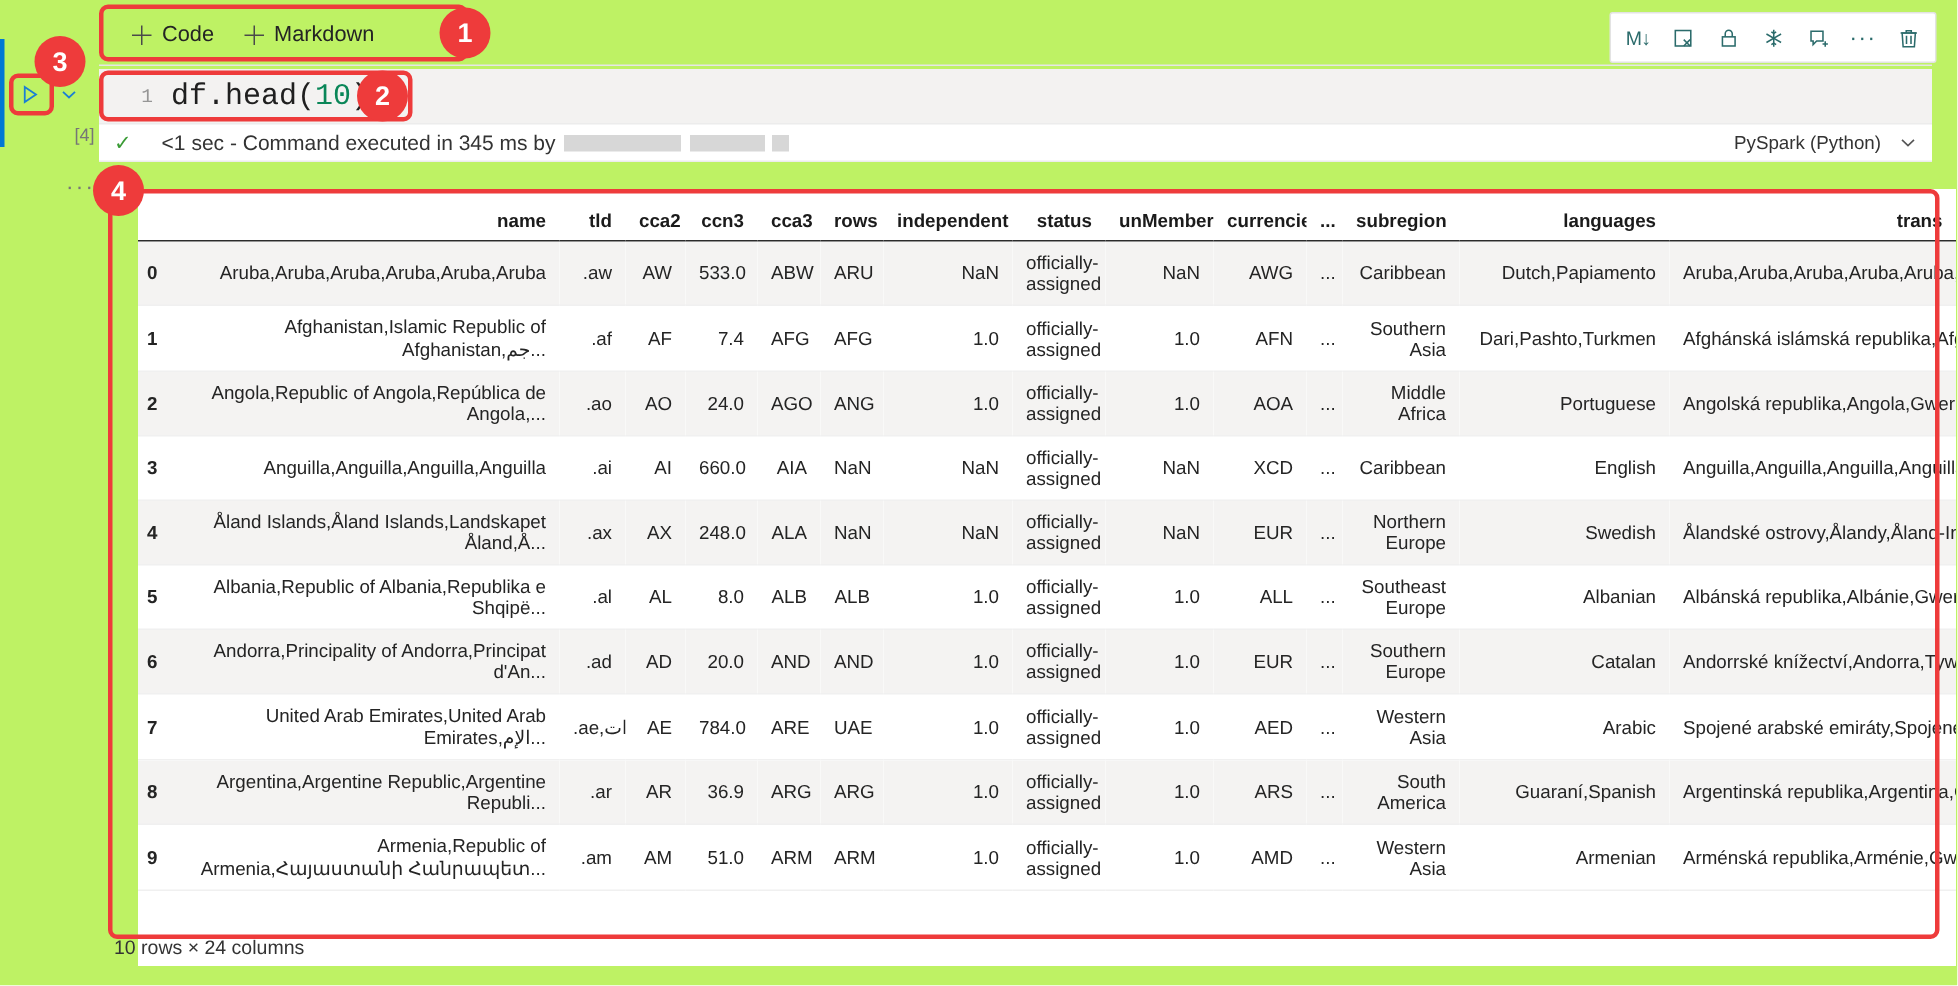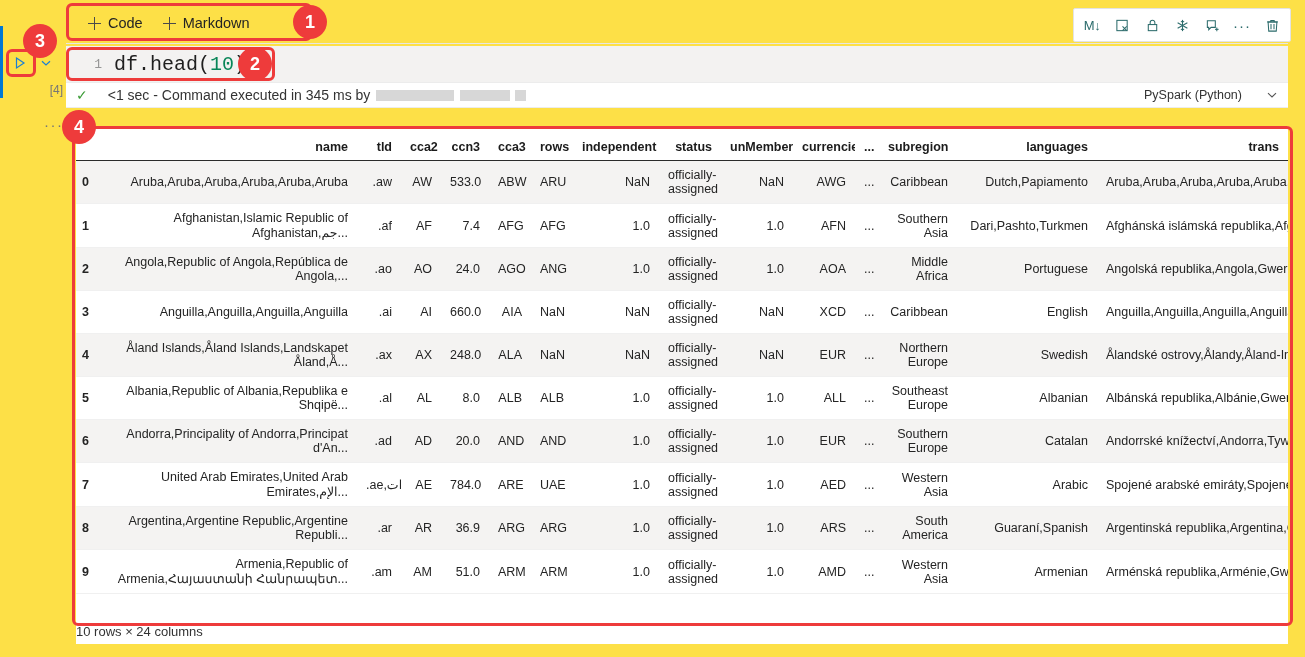--- a/index.html
+++ b/index.html
@@ -2,21 +2,21 @@
 <html><head>
 <meta charset="utf-8">
 <style>
   html, body {
     margin: 0; padding: 0;
     width: 1305px; height: 657px;
     background: #ffffff;
     font-family: "Liberation Sans", sans-serif;
     overflow: hidden;
   }
-  #root { position: relative; width: 1305px; height: 657px; background:#fde047; }
+  #root { position: relative; width: 1305px; height: 657px; background:#bef264; }
 
   
   .sel-bar {
     position:absolute; left:0; top:26px; width:3px; height:72px;
     background:#0078d4;
   }
 
   
   .cell-toolbar {
     position:absolute; left:66px; top:3px; width:1222px; height:41px;
@@ -97,27 +97,27 @@
     display:flex; align-items:center; padding:0 10px;
   }
   .check { color:#3a9b35; font-size:14px; margin-right:8px; line-height:1; }
   .status-text { font-size:14px; color:#333; white-space:nowrap;margin-left:12px; }
   .redact {
     display:inline-block; vertical-align:middle; margin-left:6px;
     width:150px; height:11px;
     background:linear-gradient(90deg,#d7d7d7 0 78px,#fff 78px 84px,#d7d7d7 84px 134px,#fff 134px 139px,#d7d7d7 139px 150px);
   }
   .kernel {
-    margin-left:auto; display:flex; align-items:center; gap:24px;
+    margin-left:auto; display:flex; align-items:center; gap:12px;
     font-size:12.5px; color:#333; cursor:pointer;
   }
 
   
   .out-wrap {
-    position:absolute; left:76px; top:126px; width:1212px; height:518px;
+    position:absolute; left:92px; top:126px; width:1212px; height:518px;
     overflow:hidden; background:#fff;
   }
   table.df {
     border-collapse:collapse; width:1212px; table-layout:fixed;
     font-size:12.5px; color:#242424;
   }
   table.df th, table.df td {
     text-align:right; vertical-align:middle;
     padding:7px 9px; box-sizing:border-box;
     overflow:hidden;

